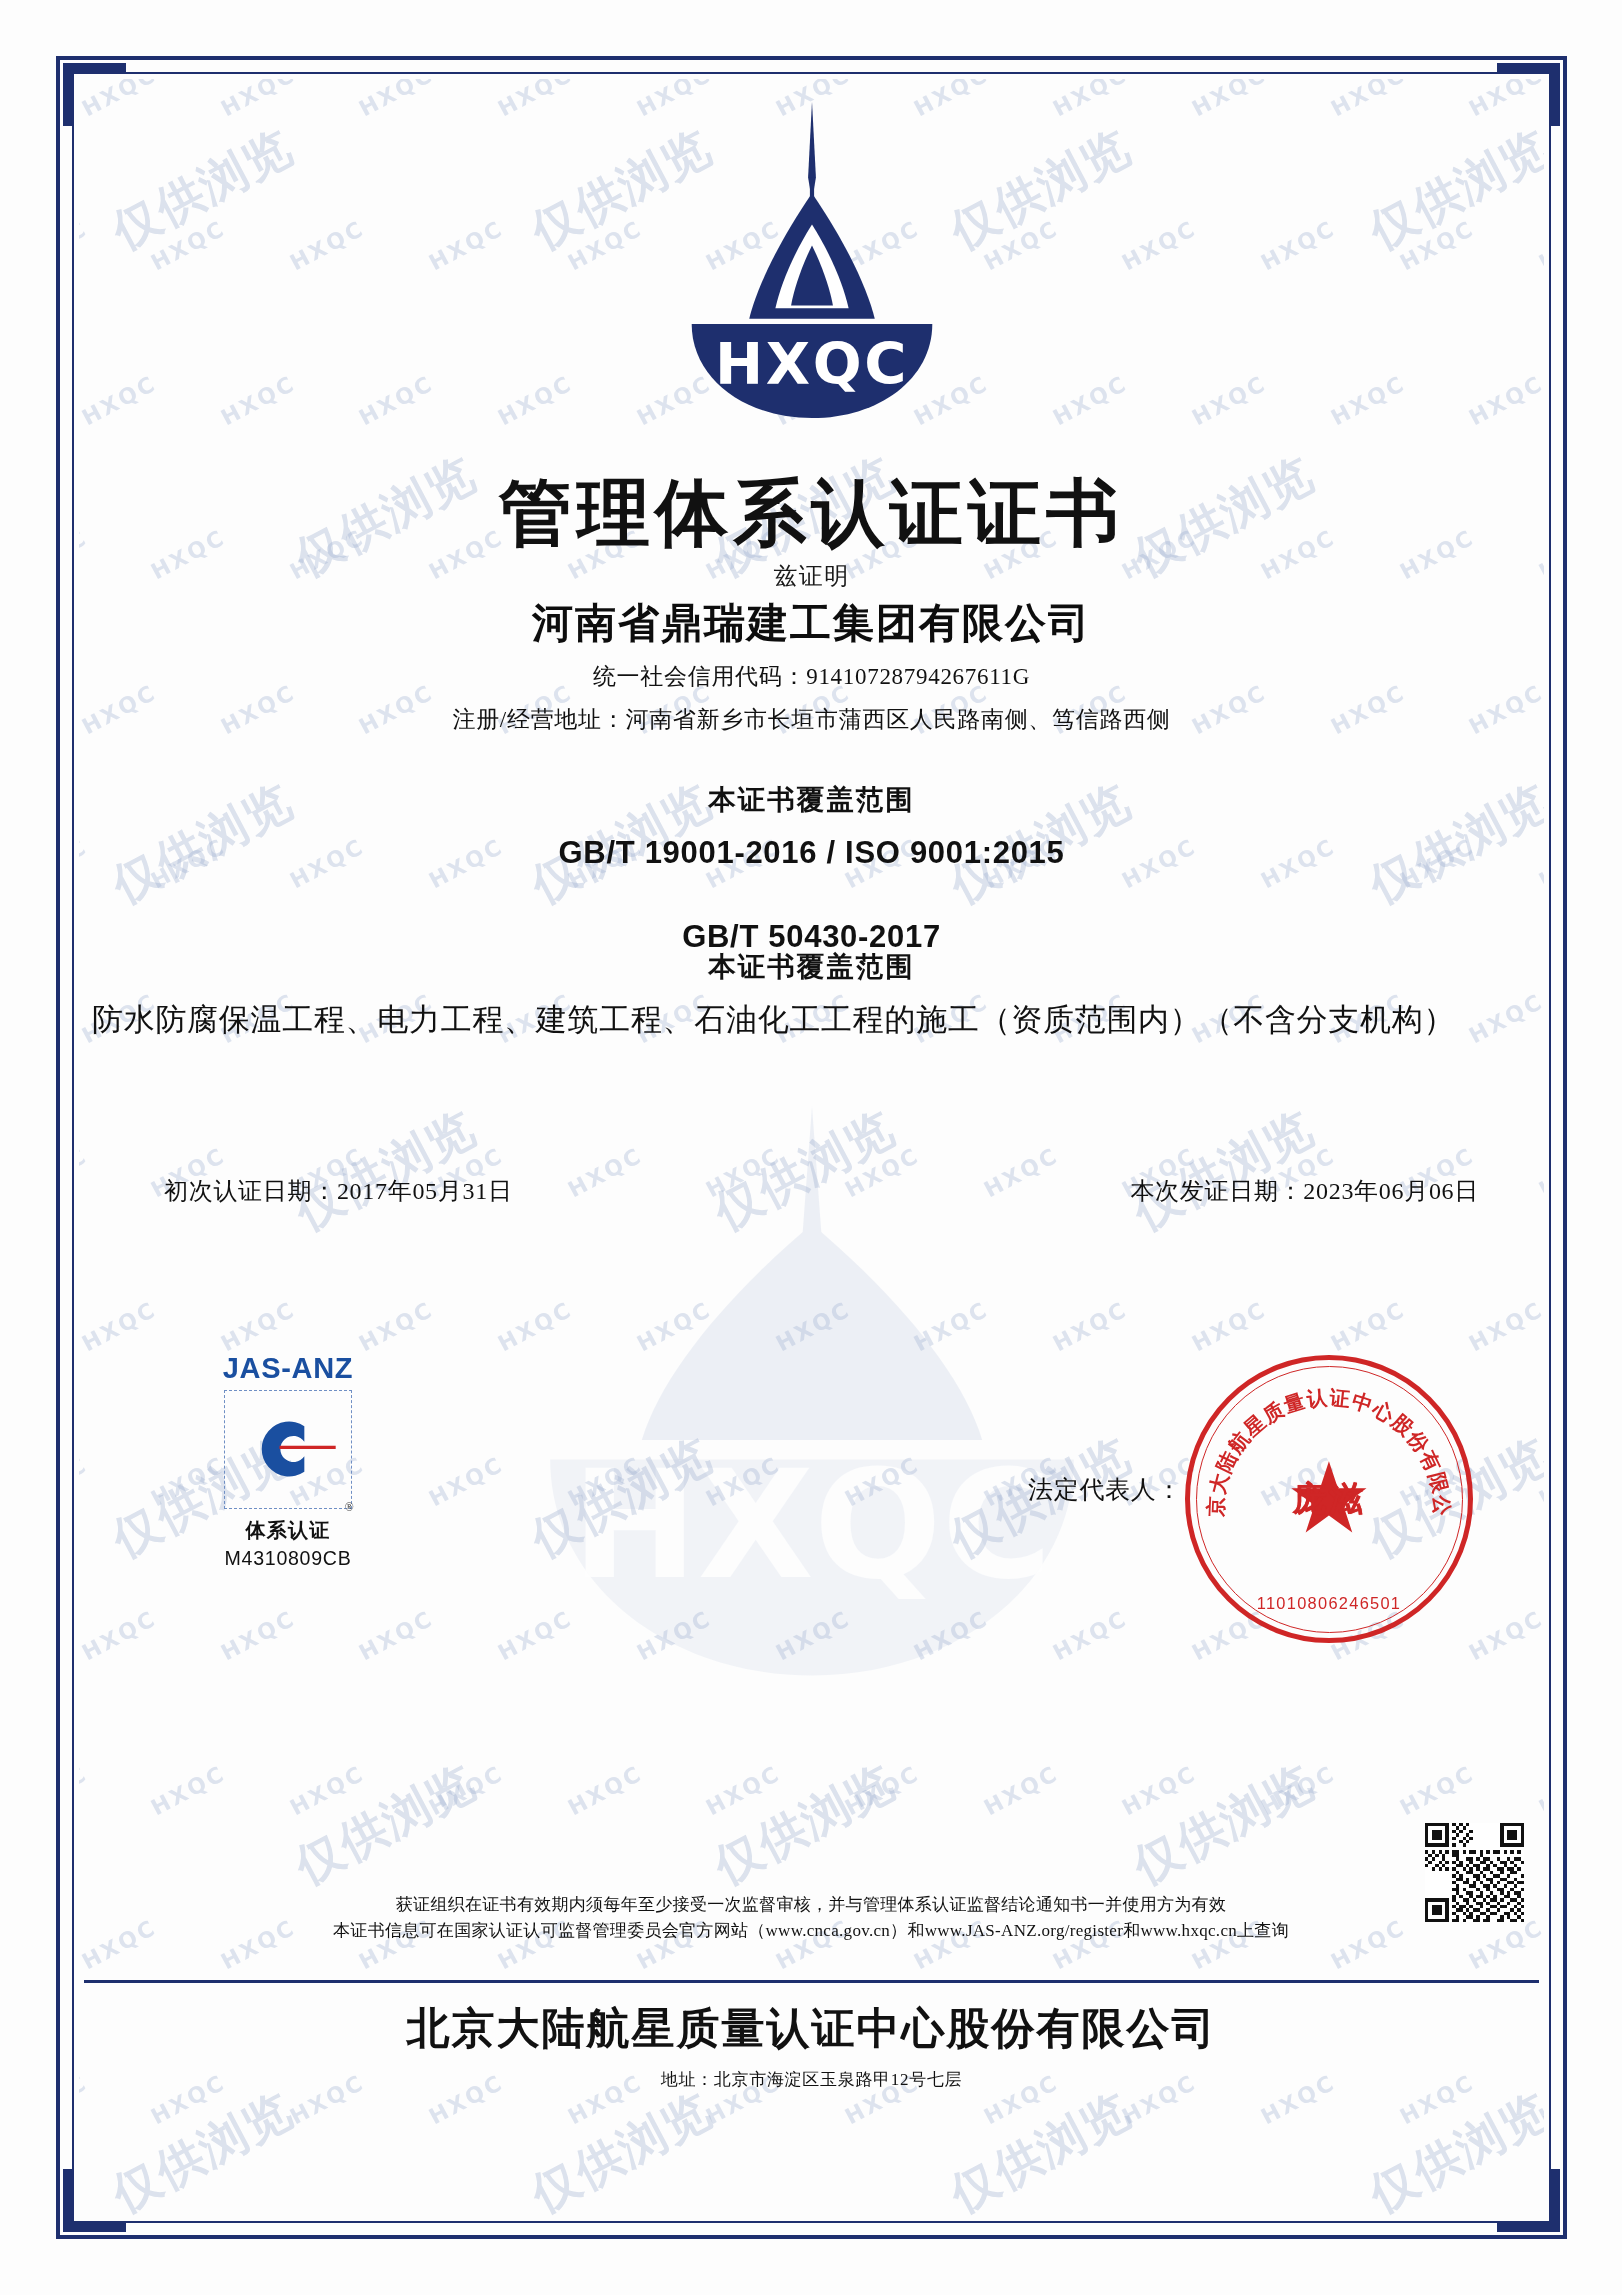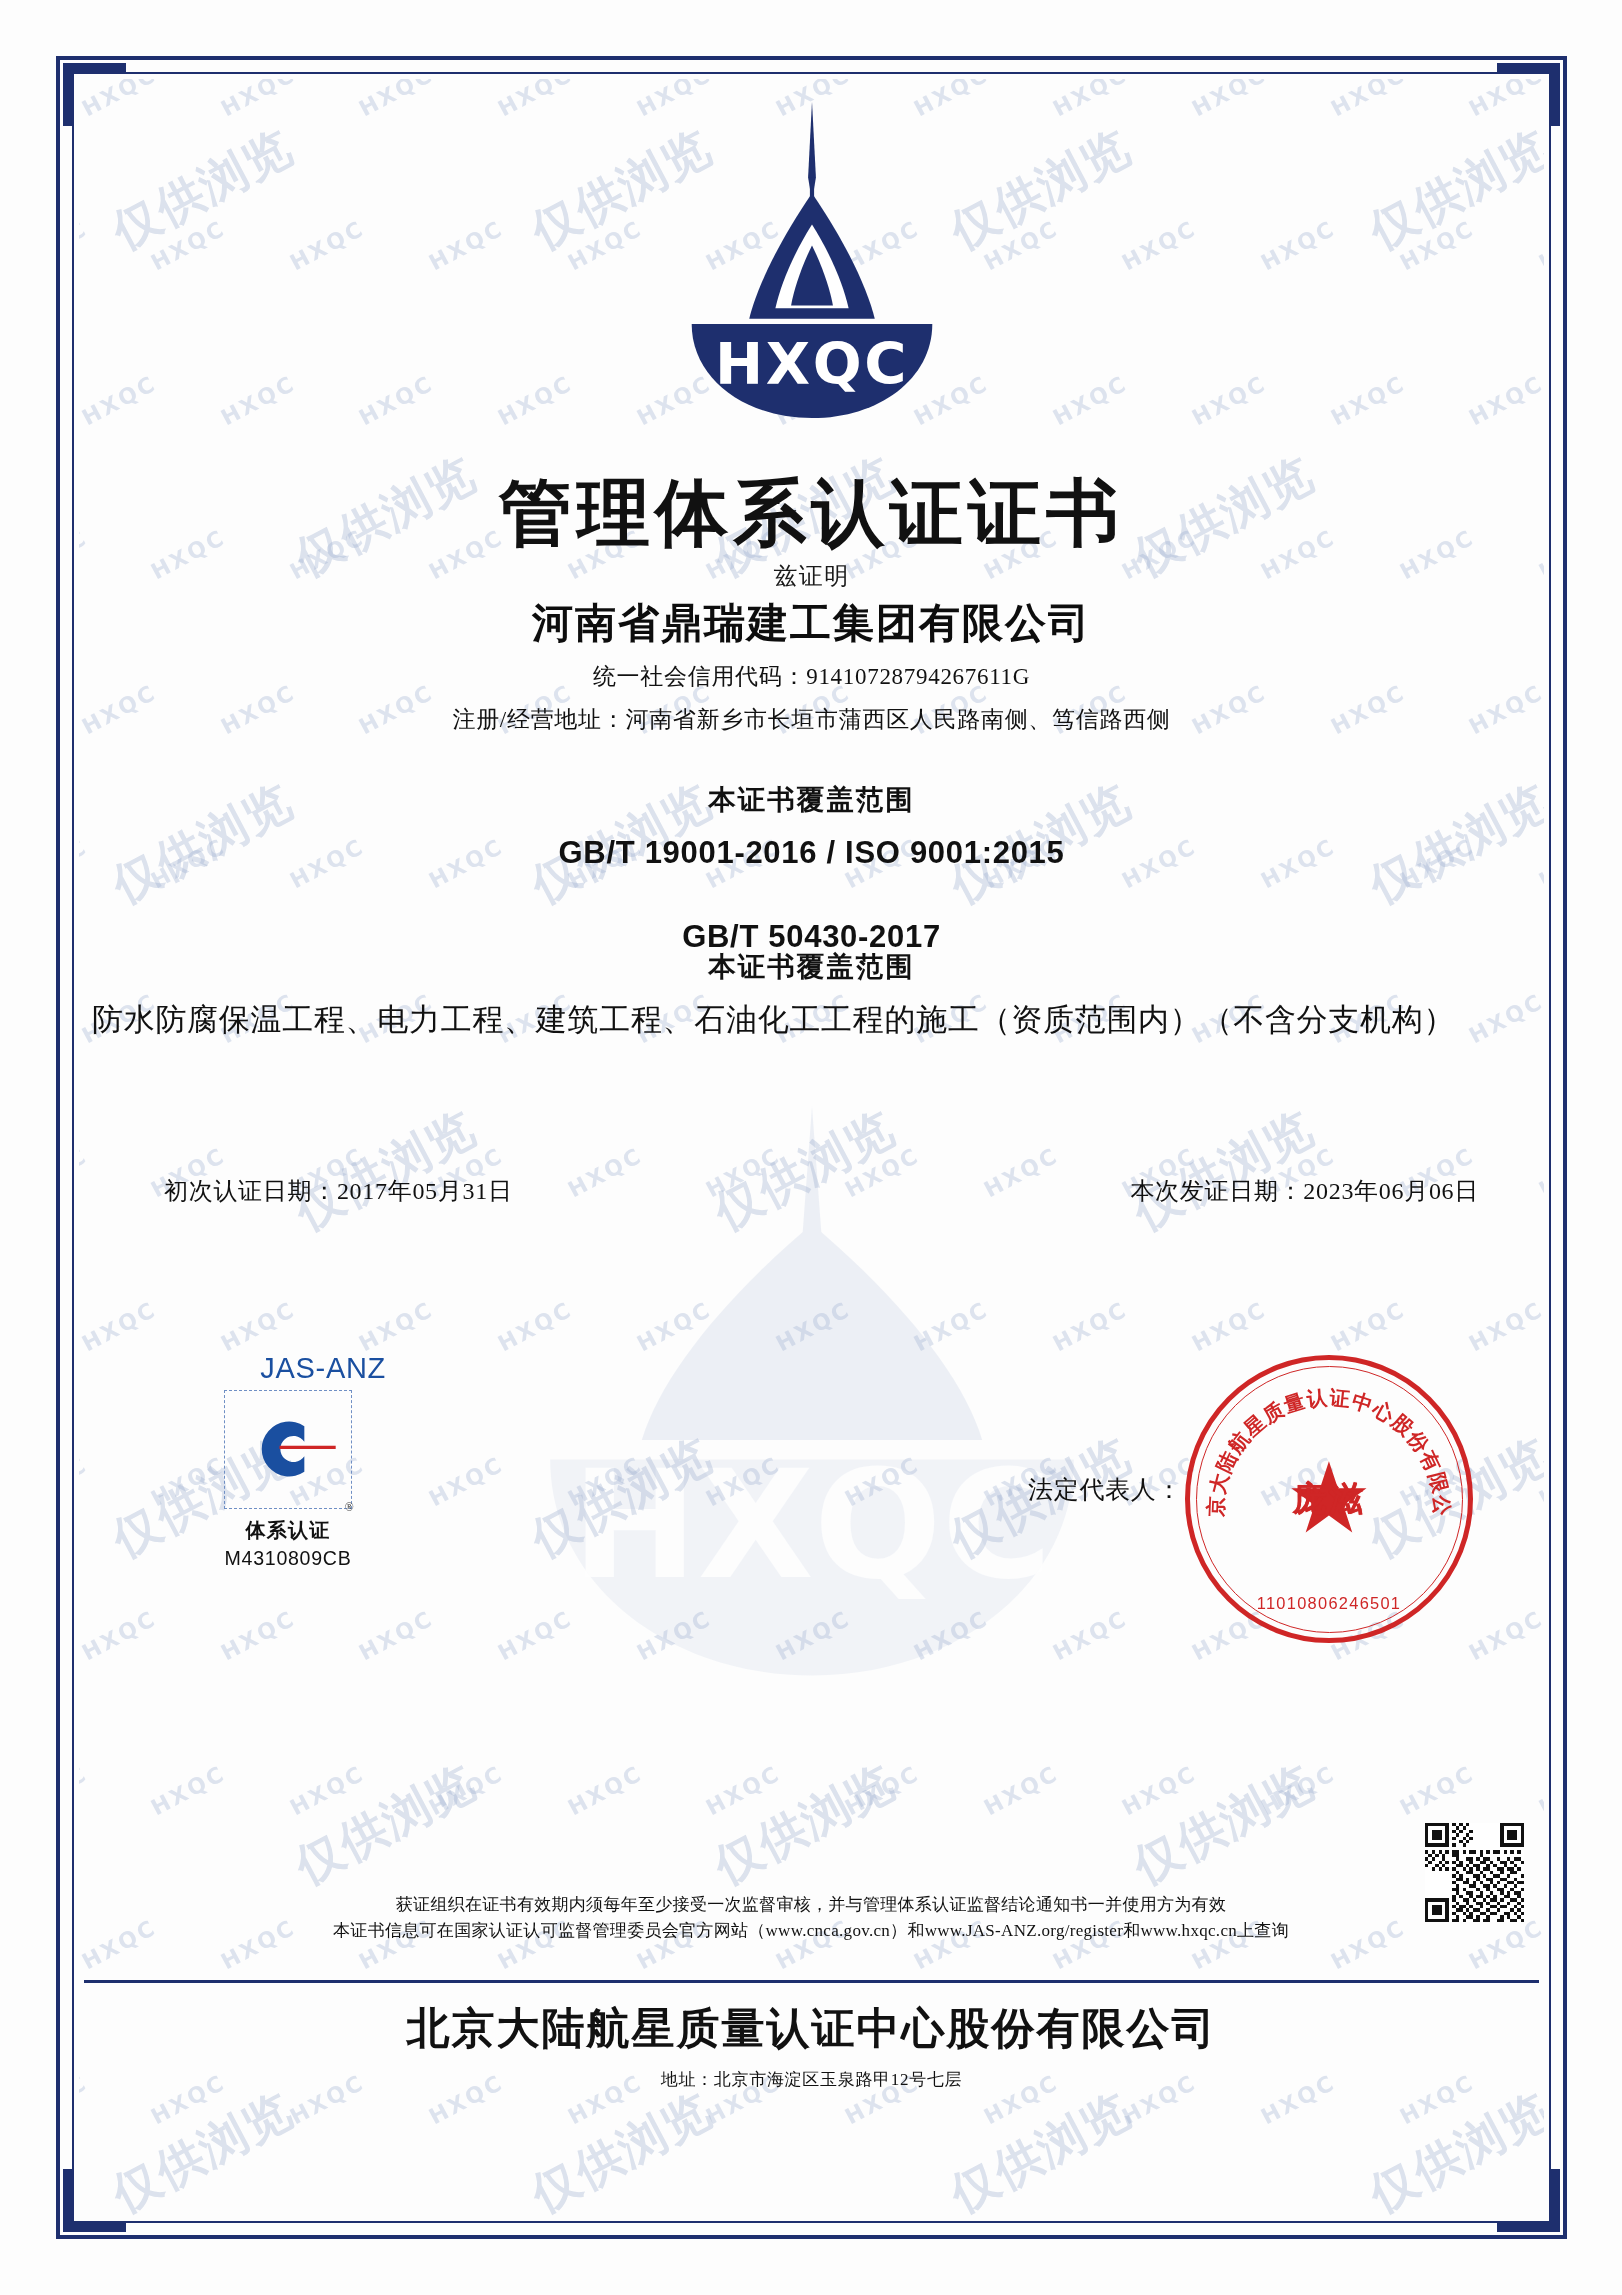--- a/index.html
+++ b/index.html
@@ -202,26 +202,25 @@
   
   .jasanz {
     position: absolute;
     left: 111px;
     top: 1273px;
     width: 196px;
     text-align: center;
   }
   .jasanz .jtext {
     font-family: "Liberation Sans", sans-serif;
-    font-weight: 400;
+    font-weight: 700;
     font-size: 29px;
     letter-spacing: 0.7px;
     color: #1a4fa0;
     margin-bottom: 5.2px;
-    text-align: right;
   }
   .jasanz-box {
     position: relative;
     width: 128px;
     height: 119px;
     margin: 0 auto;
     border: 1.3px dashed #6f8fc4;
   }
   .jasanz-c {
     position: absolute;

